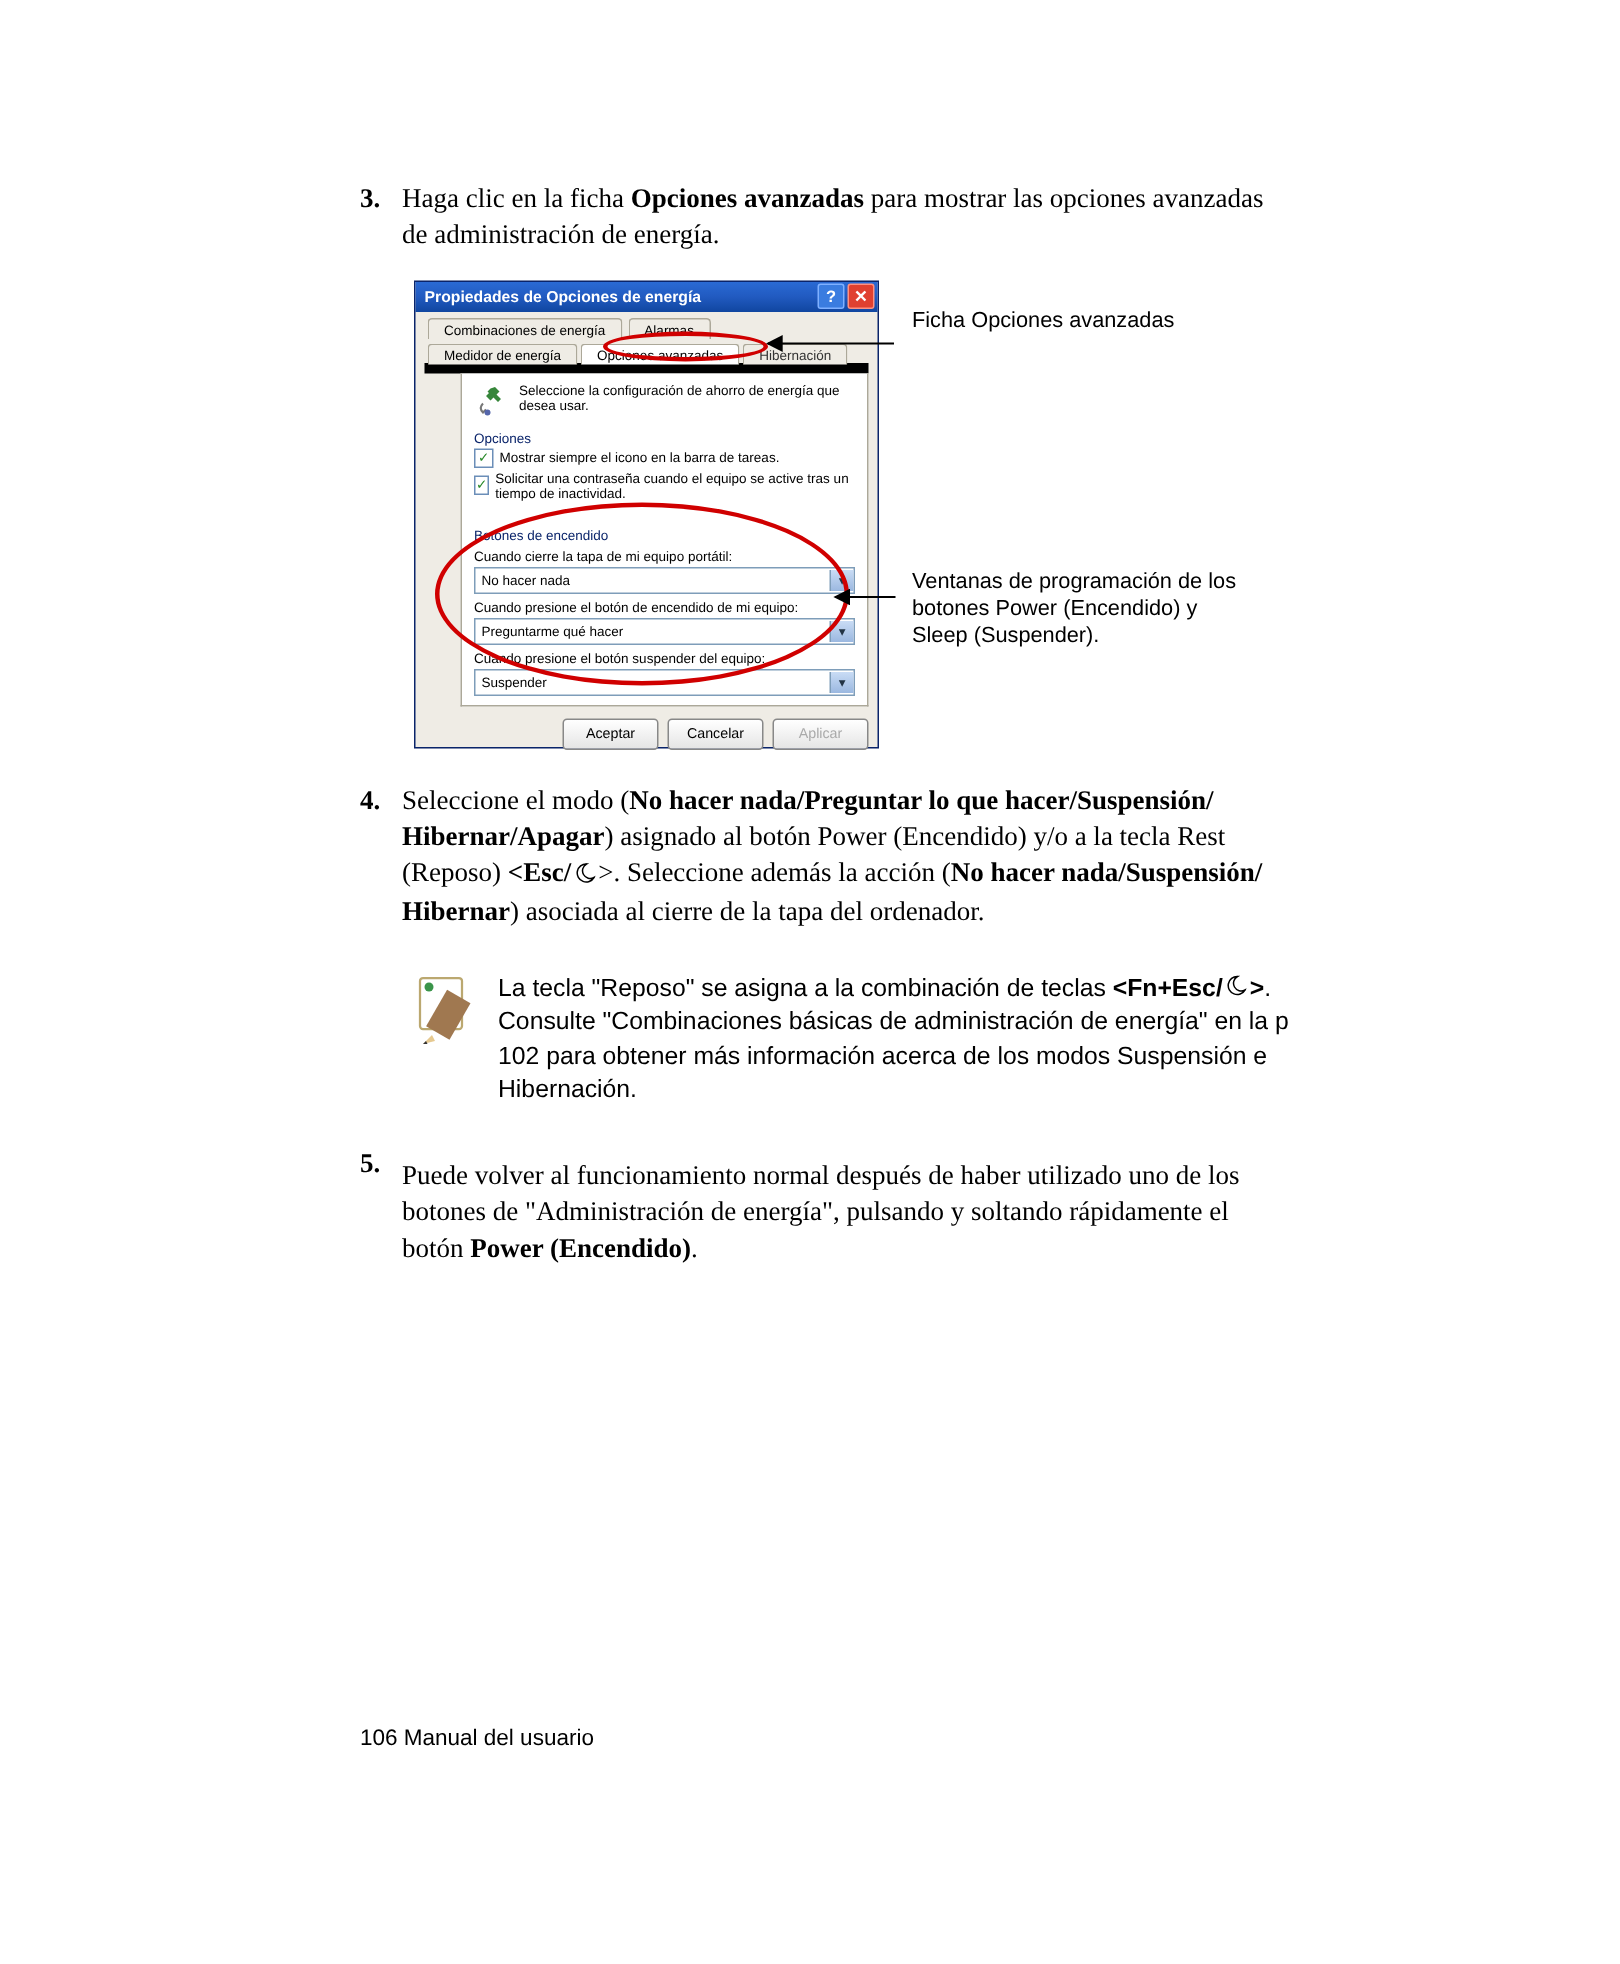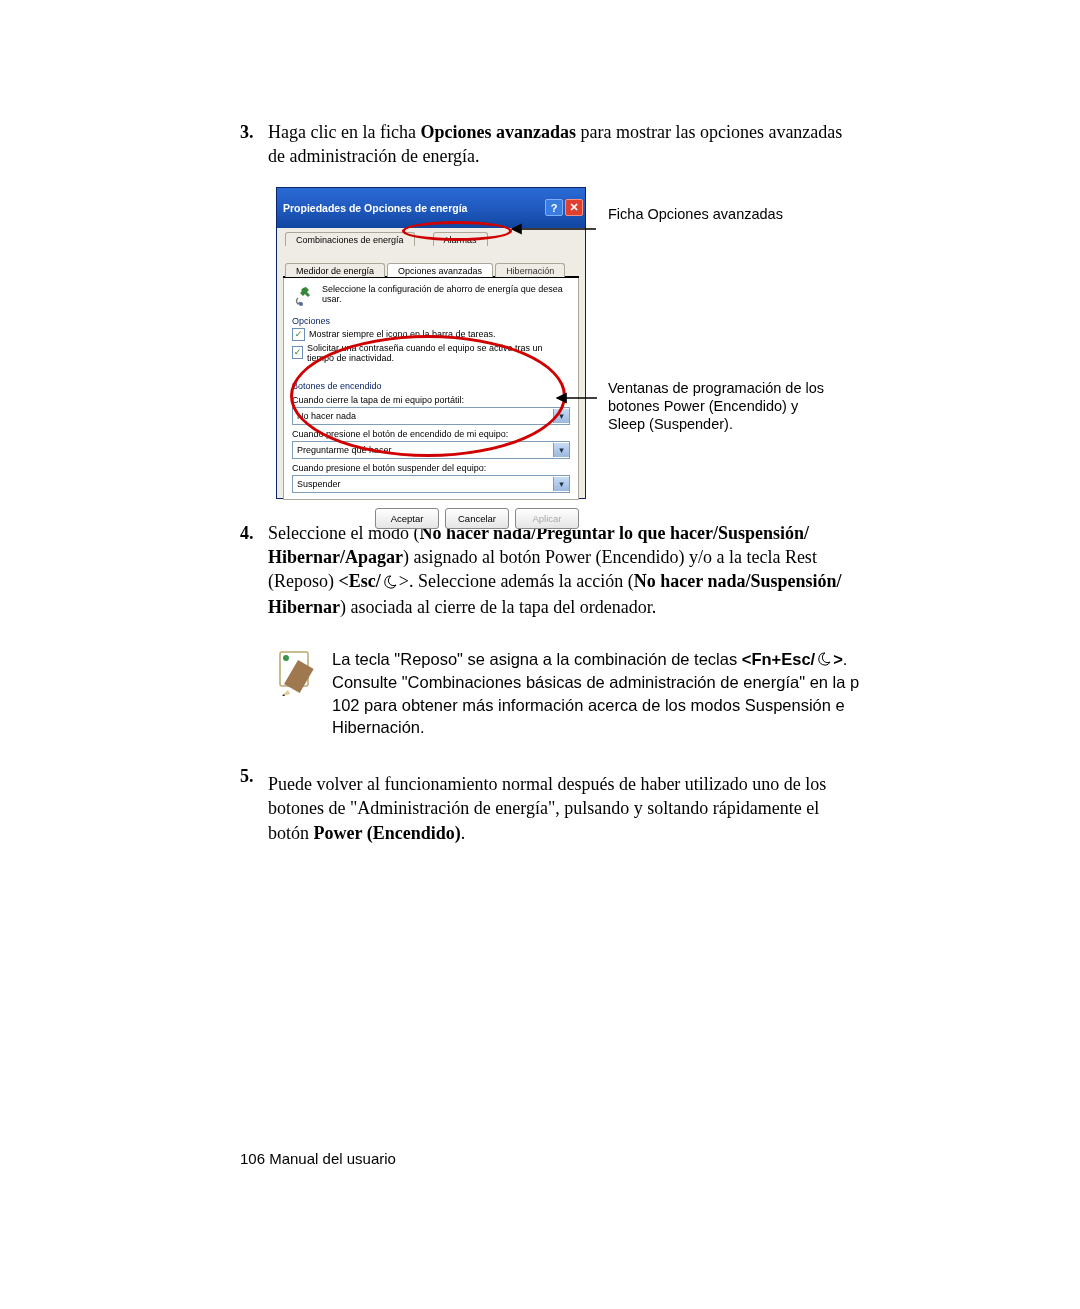--- a/index.html
+++ b/index.html
@@ -46,21 +46,21 @@
     left: 0; top: 0;
     width: 308px;
     height: 310px;
     background: #efece5;
     border: 1px solid #0a246a;
     font-family: Tahoma, Arial, sans-serif;
     font-size: 9px;
     color: #000;
   }
   .xp-title {
-    height: 40px;
+    height: 20px;
     background: linear-gradient(#2a6ad4, #215ac0 50%, #1046a0);
     color: #fff;
     display: flex;
     align-items: center;
     justify-content: space-between;
     padding: 0 2px 0 6px;
     font-weight: bold;
     font-size: 10.5px;
     text-align: right;
   }
@@ -75,23 +75,23 @@
   .xp-close { background: #e04030; border: 1px solid #ff9080; color:#fff; }
   .xp-body {
     position: relative;
     padding: 4px 6px 6px 6px;
     height: calc(100% - 22px);
     box-sizing: border-box;
   }
   .tab-strip {
     display: flex;
     flex-wrap: wrap;
-    gap: 16px;
+    gap: 2px;
     font-size: 9px;
-    border-bottom: 2px solid #000000;
+    border-bottom: 7px solid #000000;
     padding-left: 2px;
   }
   .tab {
     padding: 2px 10px 1px 10px;
     border: 1px solid #aca899;
     border-bottom: none;
     background: #efece5;
     margin-right: 2px;
     margin-bottom: -1px;
     border-radius: 3px 3px 0 0;
@@ -101,20 +101,21 @@
   .tab.last { color: #333; }
   .tab-row2 { width:100%; display:flex; margin-top:2px; }
   .panel {
     background: #fff;
     border: 1px solid #aca899;
     border-top: none;
     height: 222px;
     padding: 6px 8px 4px 8px;
     box-sizing: border-box;
     position: relative;
+    margin-left: 24px;
   }
   .panel-top {
     display: flex;
     align-items: flex-start;
     gap: 6px;
     margin-bottom: 8px;
   }
   .plug-icon {
     width: 24px; height: 24px; flex-shrink: 0;
   }

